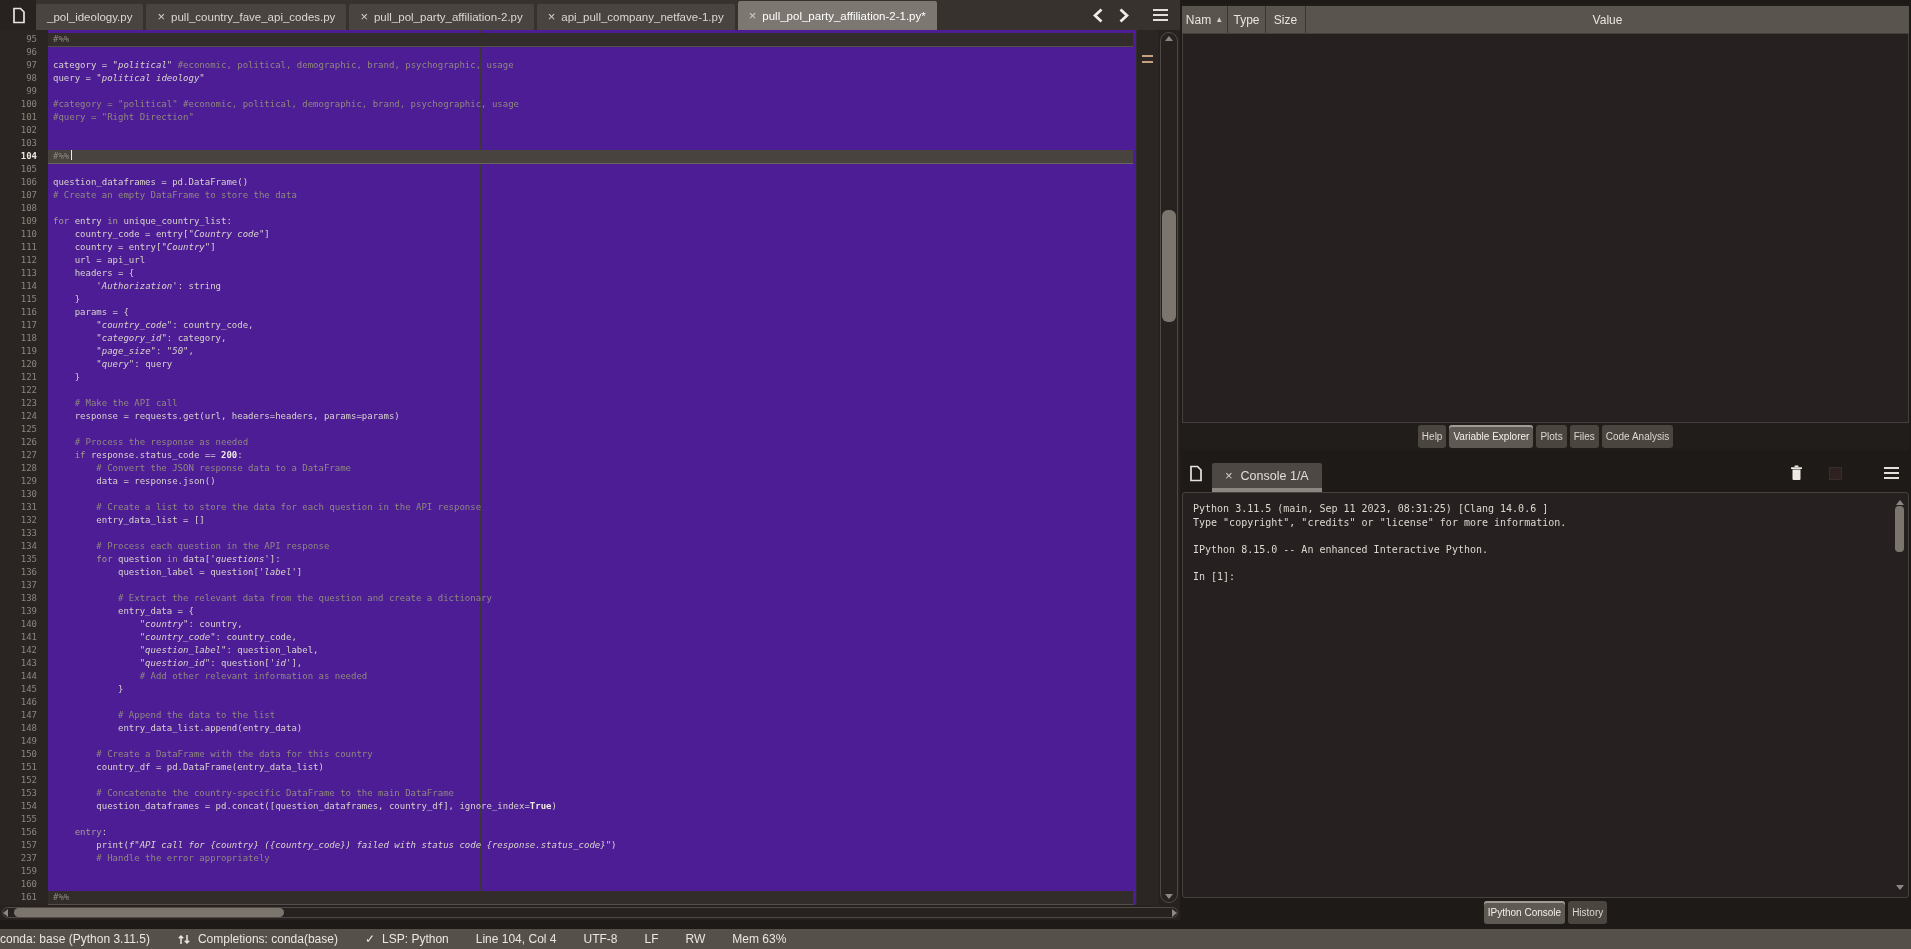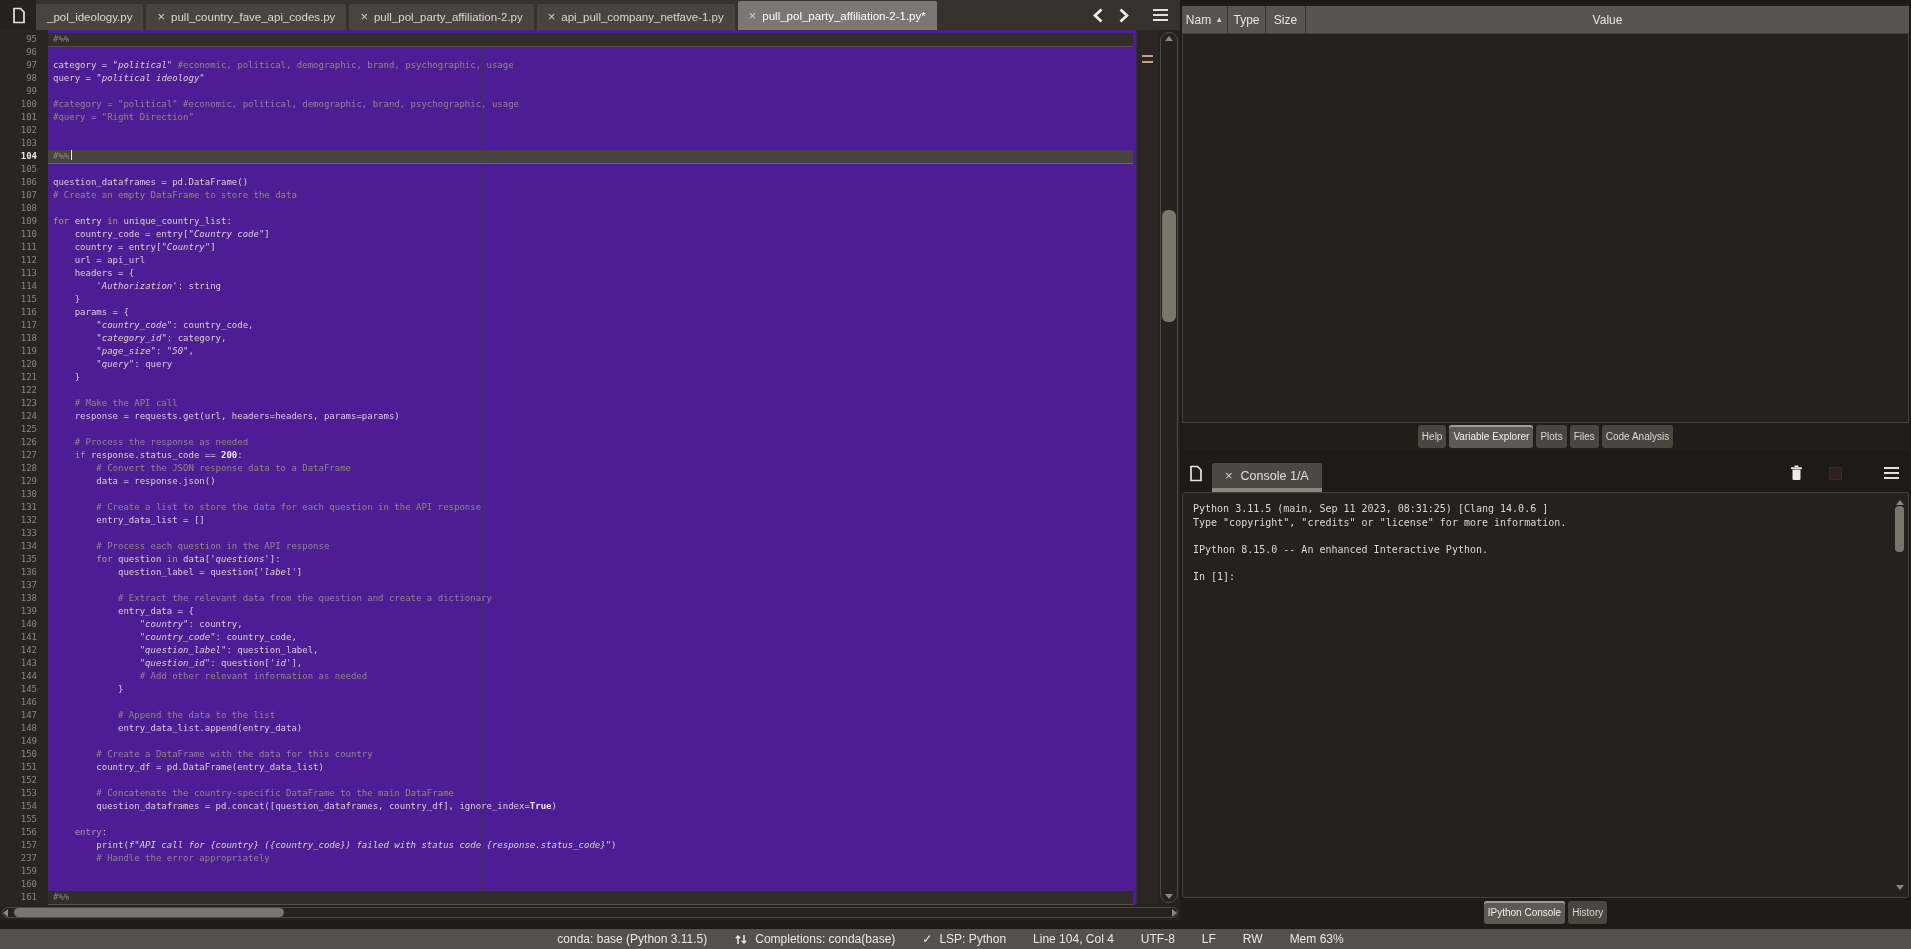--- a/index.html
+++ b/index.html
@@ -75,21 +75,21 @@
   .con-output{position:absolute;left:0;right:0;top:35px;bottom:28px;background:#262120;border:1px solid #46413c;
               border-radius:3px;box-sizing:border-box;padding:9px 10px;
               font-family:"DejaVu Sans Mono",monospace;font-size:10px;line-height:13.5px;color:#ddd8d0;}
   .conline{white-space:pre;min-height:13.5px;}
   .con-scroll{position:absolute;right:2px;top:37px;bottom:30px;width:15px;}
   .con-thumb{position:absolute;left:3px;right:3px;top:12px;height:46px;background:#7b756d;border-radius:4px;}
   .con-tabs{position:absolute;left:0;right:0;bottom:0;height:28px;display:flex;justify-content:center;gap:3px;padding-top:3px;box-sizing:border-box;}
 
   
   .statusbar{position:absolute;left:0;bottom:0;width:1911px;height:20px;background:#56504b;display:flex;
-             align-items:center;justify-content:center;gap:27px;padding-right:10px;box-sizing:border-box;
+             align-items:center;justify-content:flex-start;gap:27px;padding-right:10px;box-sizing:border-box;
              font-size:12px;color:#ebe6e0;}
   .sb-item{display:flex;align-items:center;gap:7px;white-space:nowrap;}
   .checkmark{font-size:12px;color:#ece7e1;}
   svg{display:block;}
 </style>
 </head>
 <body>
 
 <div class="app">
 

